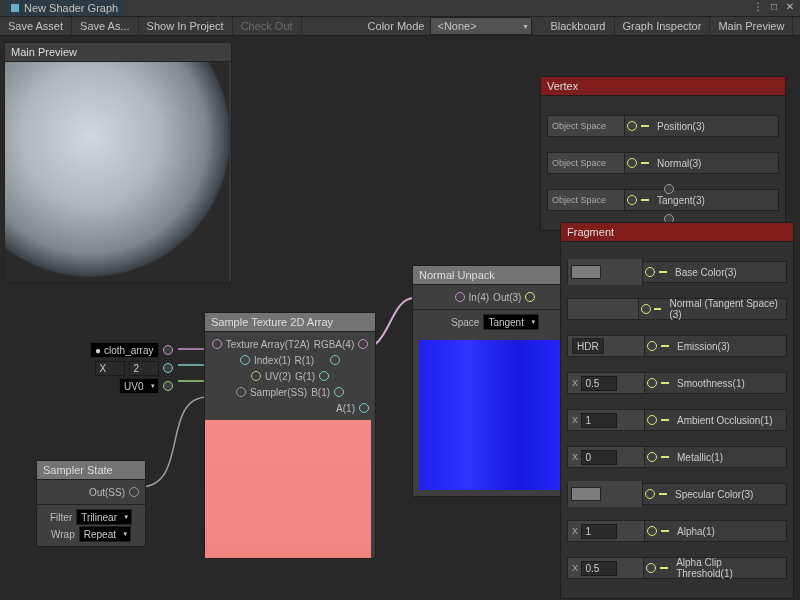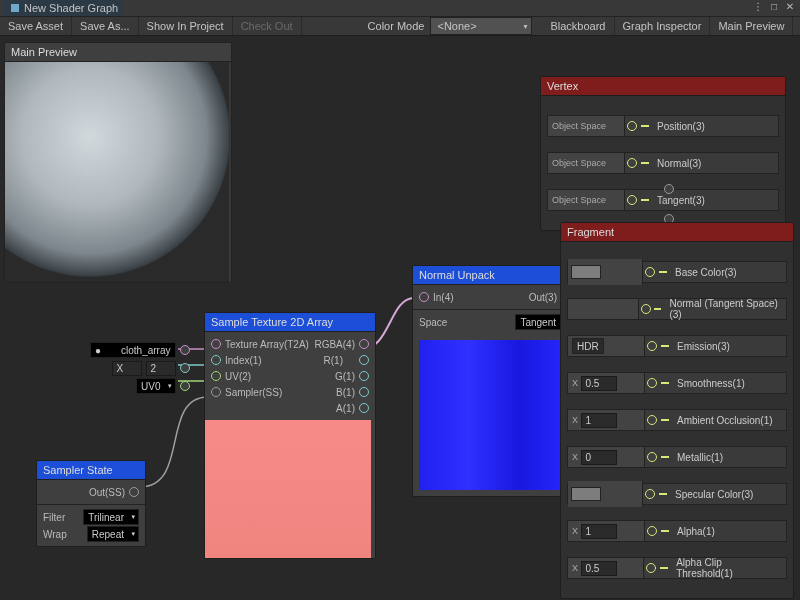--- a/index.html
+++ b/index.html
@@ -13,25 +13,25 @@
   .toolbar .tbtn.disabled{color:#6a6a6a}
   .toolbar .spacer{flex:0 0 60px}
   .toolbar .label{padding:0 6px}
   .toolbar .select{background:#515151;height:16px;min-width:80px;padding:0 14px 0 6px;display:flex;align-items:center;position:relative;border:1px solid #222}
   .toolbar .select:after{content:"▾";position:absolute;right:4px;font-size:8px;color:#bbb}
   .canvas{position:relative;width:800px;height:566px;background:#282828}
   .panel{position:absolute;background:#383838;border:1px solid #222;border-radius:2px}
   .panel .phead{background:#3f3f3f;padding:3px 6px;font-size:11px;color:#ddd;border-bottom:1px solid #222}
   .preview-img{width:224px;height:220px;background:radial-gradient(circle at 38% 34%,#d2d8dc 0%,#b0b8bd 34%,#7d868c 58%,#3b4247 69%,#2a2a2a 70%);display:block}
   .node{position:absolute;background:#3f3f3f;border:1px solid #1e1e1e;border-radius:2px}
-  .node .nhead{background:#1d4ed8;padding:3px 6px;color:#ddd;border-bottom:1px solid #1e1e1e;font-size:11px}
+  .node .nhead{background:#737373;padding:3px 6px;color:#ddd;border-bottom:1px solid #1e1e1e;font-size:11px}
   .node .nbody{padding:4px 6px}
   .row{display:flex;align-items:center;height:16px;gap:4px;font-size:10px;color:#bbb}
   .row.right{justify-content:flex-end}
-  .row.split{justify-content:space-between}
+  .row.split{justify-content:center}
   .port{width:8px;height:8px;border-radius:50%;border:1.5px solid #888;background:#3f3f3f;flex:0 0 8px}
   .port.magenta{border-color:#c98fc9}
   .port.cyan{border-color:#7ec9c9}
   .port.green{border-color:#9fd47a}
   .port.gray{border-color:#9a9a9a}
   .port.lime{border-color:#d6e87a}
   .chip{background:#000000;padding:0 4px;height:14px;display:flex;align-items:center;border:1px solid #222;color:#ccc;font-size:10px}
   .chip.sel{position:relative;padding-right:14px}
   .chip.sel:after{content:"▾";position:absolute;right:3px;font-size:7px}
   .swatch{width:28px;height:12px;border:1px solid #222}
@@ -90,21 +90,21 @@
     <path d="M668 152 C 668 165 668 165 668 178" stroke="#888" stroke-width="1.5" fill="none"></path>
   </svg>
 
   <div class="panel" style="left:4px;top:6px;width:226px">
     <div class="phead">Main Preview</div>
     <div class="preview-img"></div>
   </div>
 
   <div style="position:absolute;left:90px;top:306px">
     <div class="row right" style="gap:4px">
-      <span class="chip">● <span style="margin-left:20px">cloth_array</span></span>
+      <span class="chip">● <span style="margin-left:3px">cloth_array</span></span>
       <span class="port magenta"></span>
     </div>
     <div class="row right" style="gap:4px;margin-top:2px">
       <span class="field">X</span>
       <span class="field">2</span>
       <span class="port cyan"></span>
     </div>
     <div class="row right" style="gap:4px;margin-top:2px">
       <span class="chip sel">UV0</span>
       <span class="port green"></span>

